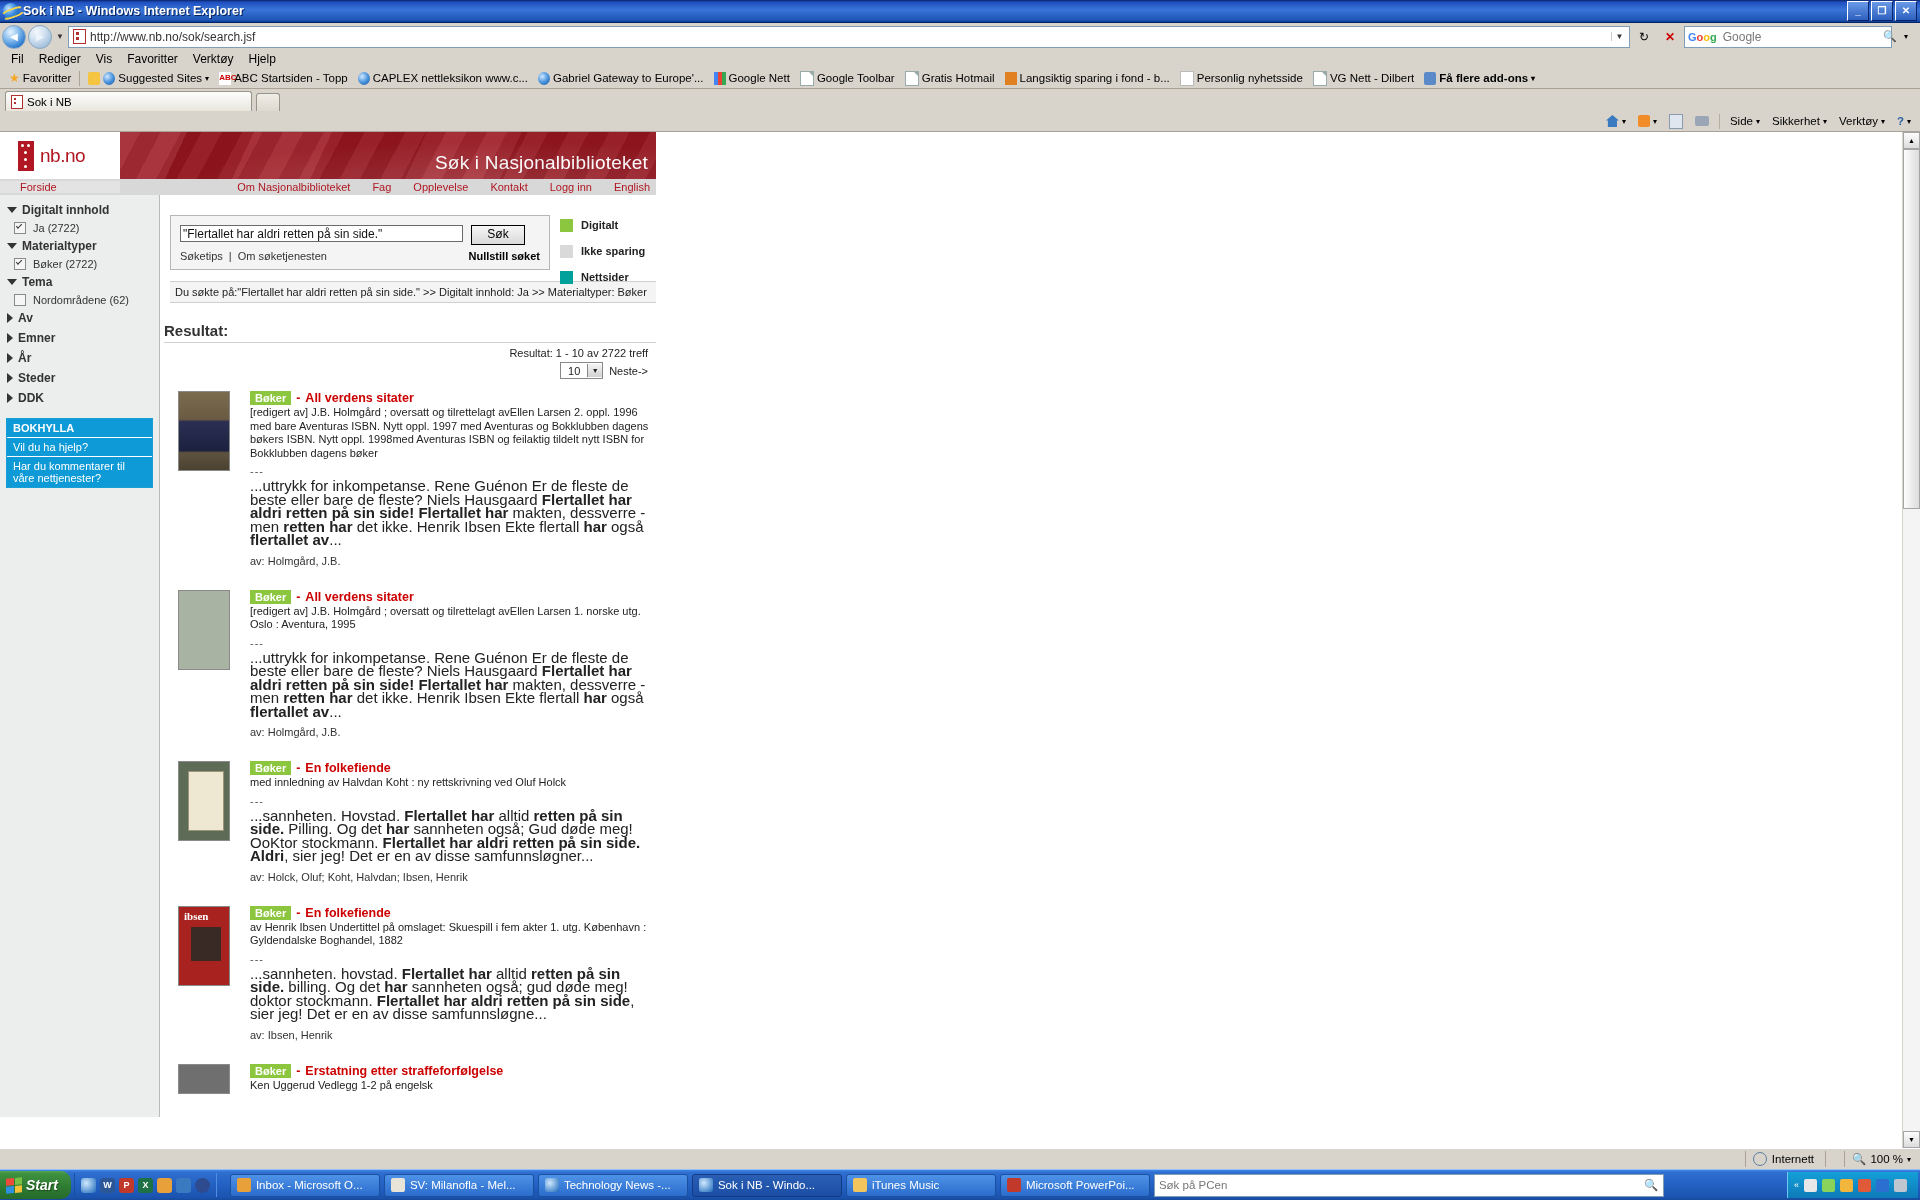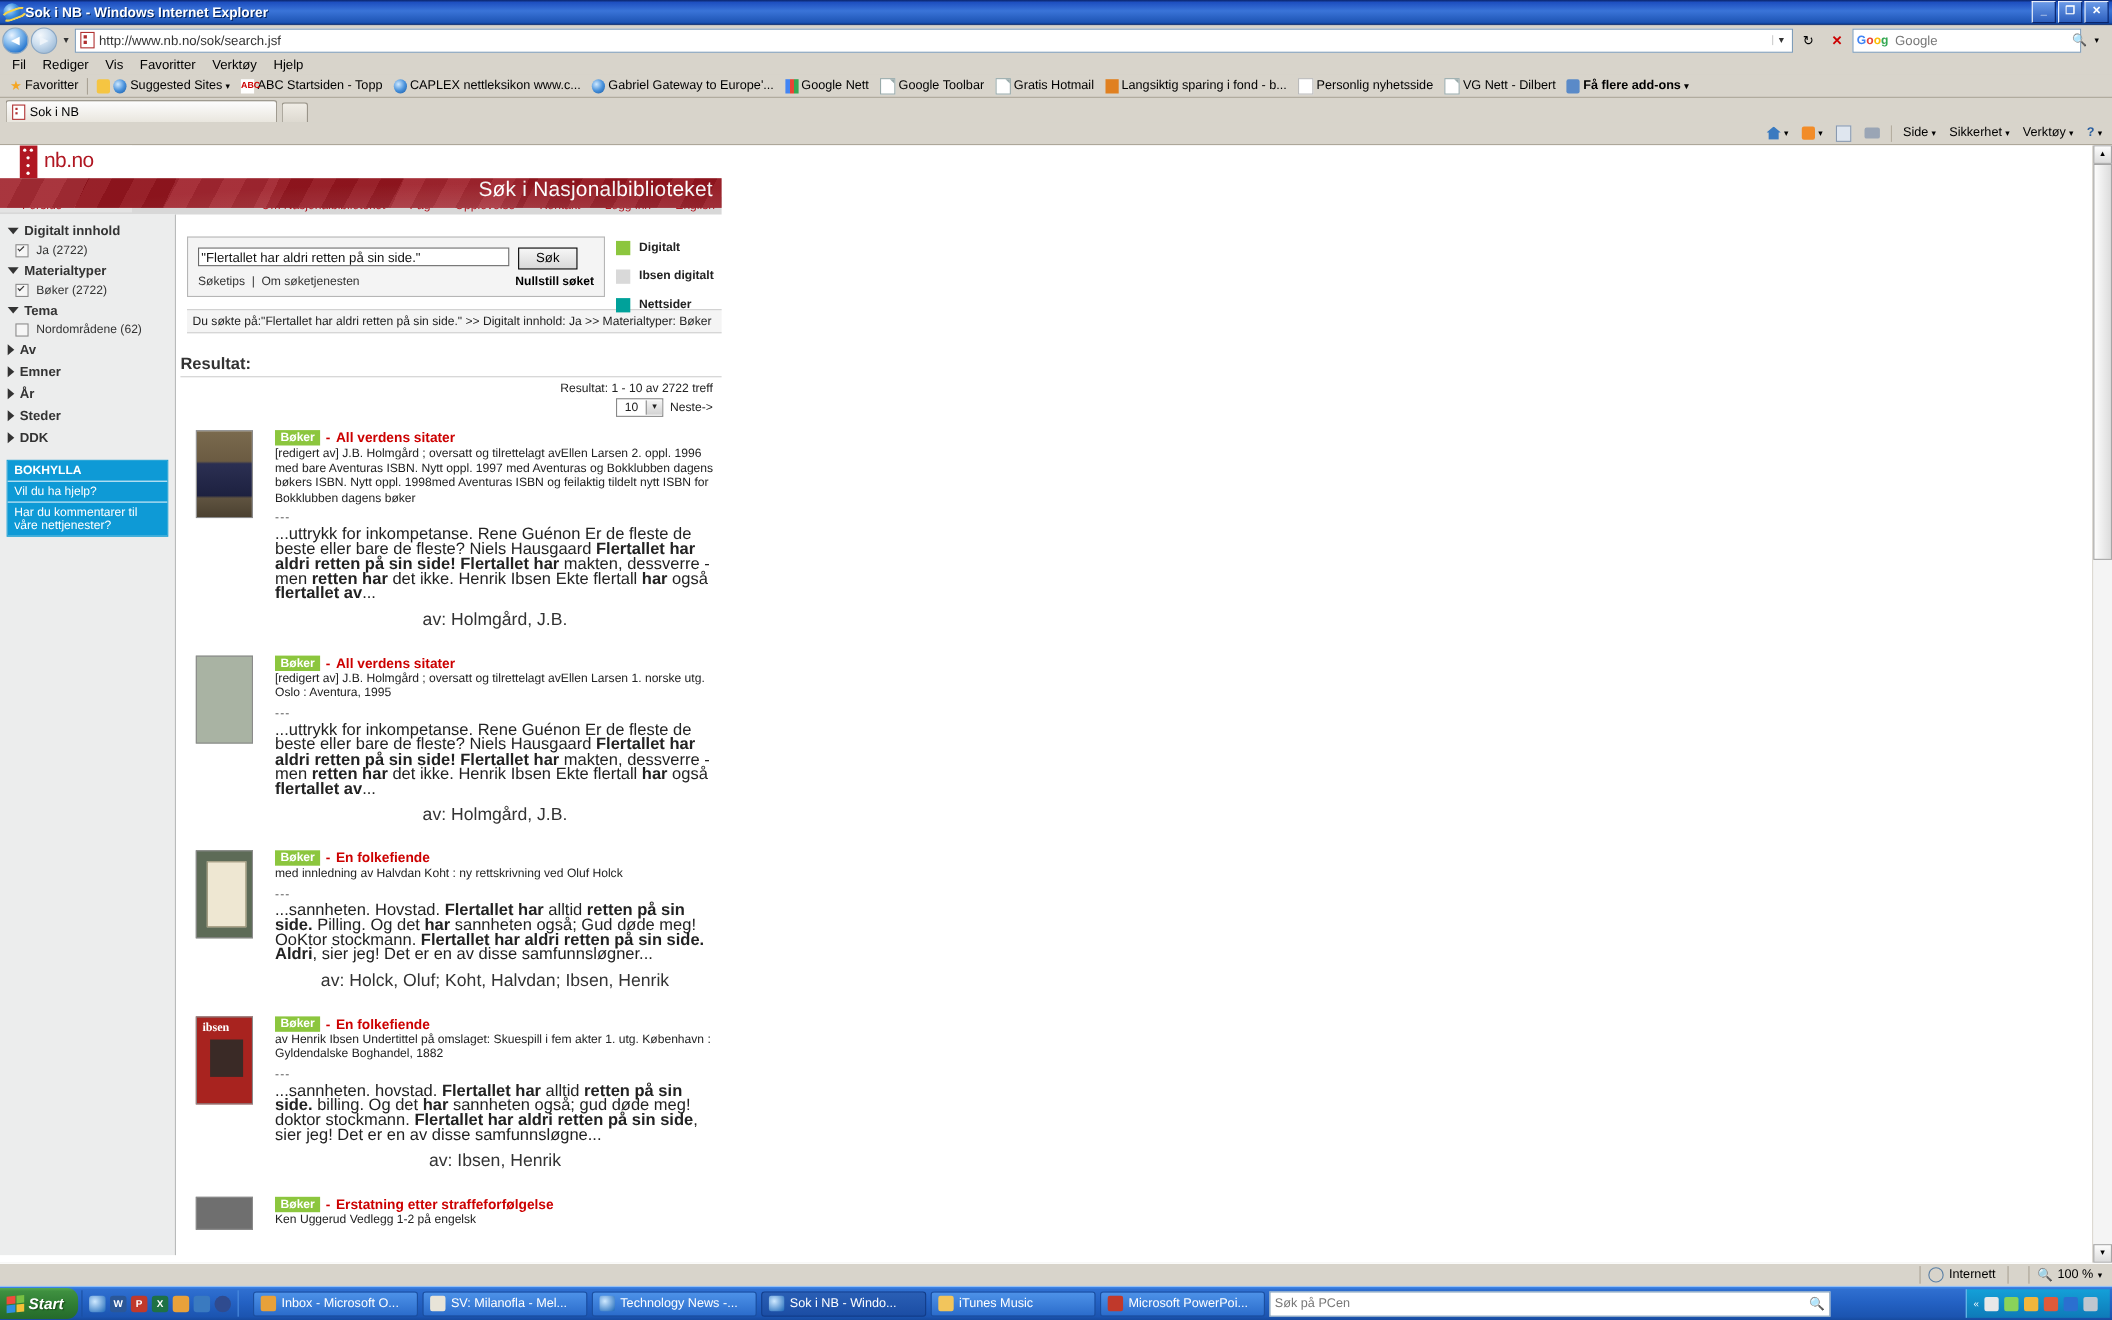--- a/index.html
+++ b/index.html
@@ -113,21 +113,21 @@
   .cmdsep{width:1px;height:15px;background:#b5aea0;margin:0 3px;}
   .homeicon{width:13px;height:12px;background:#3a7ac0;clip-path:polygon(50% 0,100% 45%,85% 45%,85% 100%,15% 100%,15% 45%,0 45%);}
   .rss{width:12px;height:12px;background:#f28c28;border-radius:2px;position:relative;}
   .printer{width:14px;height:10px;background:#9aa5b5;border-radius:2px;}
 
   
   .content{flex:1;background:#fff;position:relative;overflow:hidden;display:flex;}
   .page{flex:1;position:relative;overflow:hidden;}
 
   
-  .site-header{display:flex;height:47px;width:656px;flex-direction:column;}
+  .site-header{display:flex;height:47px;width:656px;}
   .logo-cell{width:120px;background:#fff;display:flex;align-items:center;padding-left:18px;box-sizing:border-box;}
   .nb-mark{width:16px;height:30px;background:#b01722;position:relative;margin-right:6px;}
   .nb-mark .d{position:absolute;width:3px;height:3px;background:#fff;border-radius:50%;}
   .nb-logo-text{color:#b01722;font-size:19px;letter-spacing:-0.5px;}
   .hero{
     flex:1;background:
       linear-gradient(115deg,rgba(255,255,255,.09) 0 12%,rgba(0,0,0,.06) 12% 24%,rgba(255,255,255,.07) 24% 38%,rgba(0,0,0,.05) 38% 55%,rgba(255,255,255,.06) 55% 72%,rgba(0,0,0,.05) 72% 100%),
       radial-gradient(ellipse at 70% 120%,rgba(255,255,255,.14),transparent 60%),
       #9b1620;
     position:relative;display:flex;align-items:flex-end;justify-content:flex-end;
@@ -198,21 +198,21 @@
   .thumb .cover{width:52px;border:1px solid #8a8a8a;box-sizing:border-box;}
   .rbody{width:400px;}
   .rtitle{display:flex;align-items:center;gap:5px;margin-bottom:1px;}
   .badge{background:#8cc63e;color:#fff;font-weight:bold;font-size:11px;padding:1px 5px;}
   .rtitle .dash{color:#c00;font-weight:bold;font-size:12.5px;}
   .rtitle .nm{color:#c00;font-weight:bold;font-size:12.5px;}
   .rdesc{font-size:11px;line-height:13.5px;color:#222;}
   .sep{font-size:11px;color:#555;margin:5px 0 2px 0;letter-spacing:1px;}
   .snippet{font-size:15px;line-height:13.5px;color:#222;}
   .snippet b{font-weight:bold;}
-  .rauthor{font-size:16px;color:#333;margin-top:8px;text-align:center;}
+  .rauthor{font-size:11px;color:#333;margin-top:8px;}
 
   
   .vscroll{width:17px;background:#f0f0f0;border-left:1px solid #d7d3ca;display:flex;flex-direction:column;}
   .sb-btn{height:17px;background:linear-gradient(to bottom,#fdfdfd,#dcdcdc);border:1px solid #a5a5a5;
     display:flex;align-items:center;justify-content:center;font-size:7px;box-sizing:border-box;}
   .sb-track{flex:1;background:#f4f4f4;position:relative;}
   .sb-thumb{position:absolute;left:0;right:0;top:0;height:360px;background:linear-gradient(to right,#fdfdfd,#dcdcdc);
     border:1px solid #a5a5a5;box-sizing:border-box;}
 
   
@@ -500,21 +500,21 @@
             </div>
           </div>
 
           <div class="legend">
             <div class="lgrow">
               <span class="swatch" style="background:#8cc63e"></span>
               <span>Digitalt</span>
             </div>
             <div class="lgrow">
               <span class="swatch" style="background:#d9d9d9"></span>
-              <span>Ibsen digitalt</span>
+              <span>Ikke sparing</span>
             </div>
             <div class="lgrow">
               <span class="swatch" style="background:#00a19a"></span>
               <span>Nettsider</span>
             </div>
           </div>
 
           <div class="crumb">Du søkte på:"Flertallet har aldri retten på sin side." &gt;&gt; Digitalt innhold: Ja &gt;&gt; Materialtyper: Bøker</div>
 
           <div class="resultat-h">Resultat:</div>

